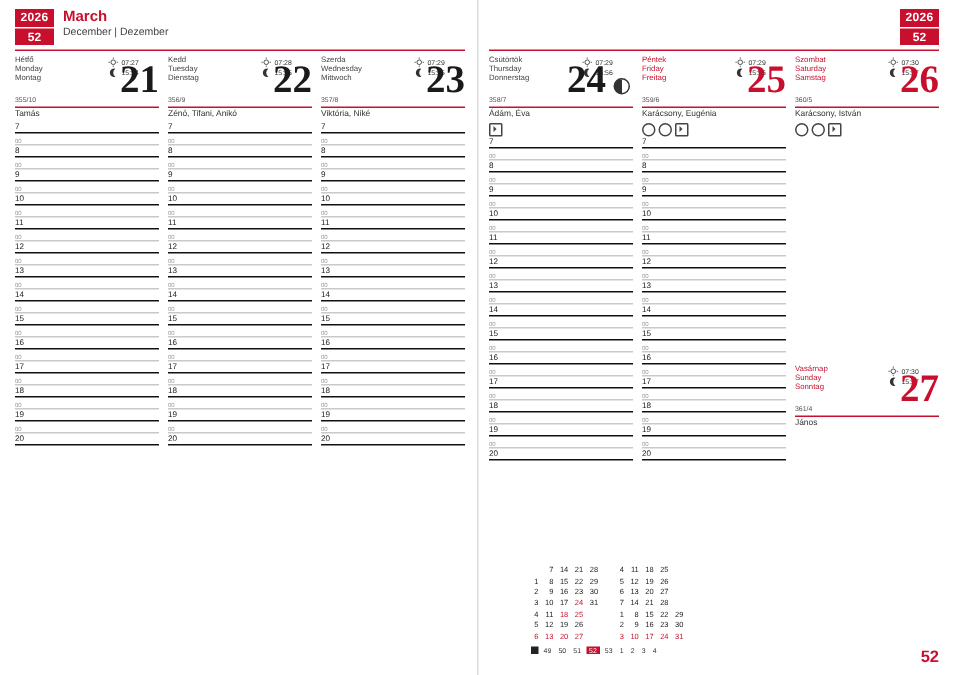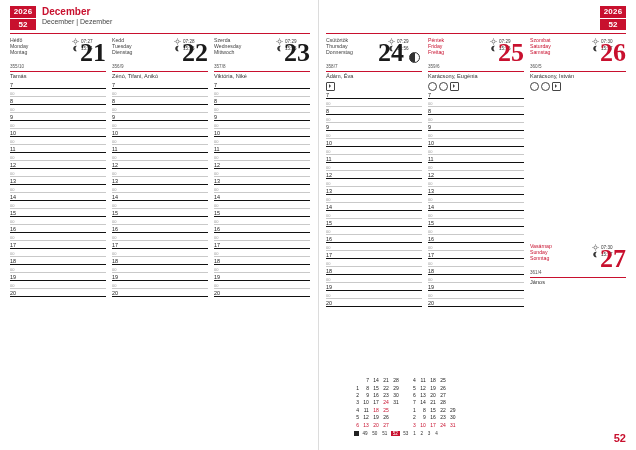--- a/index.html
+++ b/index.html
@@ -86,21 +86,21 @@
  <div class="spread">
 
   <div class="leaf left">
 
     <div class="hdr">
       <div class="yearbox">
         <div class="yr">2026</div>
         <div class="wk">52</div>
       </div>
       <div class="mon">
-        <div class="m1">December</div>
+        <div class="m1">March</div>
         <div class="m2">December | Dezember</div>
       </div>
     </div>
     <div class="hdr-rule"></div>
 
     <div class="cols">
 
       <div class="col">
         <div class="dayhead">
           <div class="dnames">

